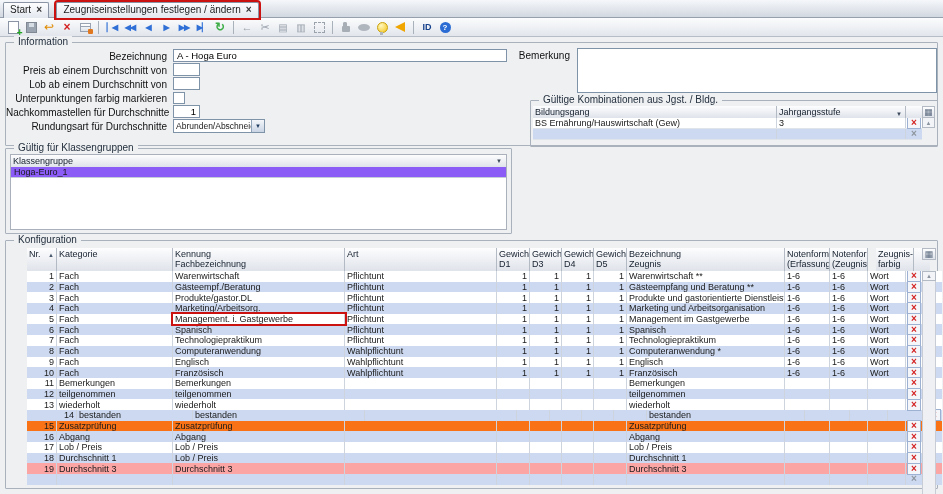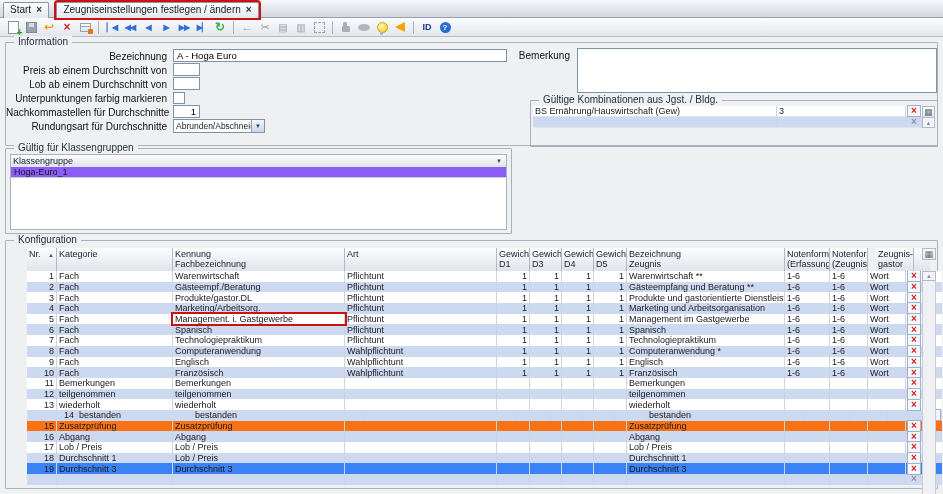--- a/index.html
+++ b/index.html
@@ -201,20 +201,25 @@
           <span class="sarr">▼</span>
         </div>
       </div>
     <span class="flabel" style="left:490px;width:74px;top:7px;">Bemerkung</span>
     <textarea class="bem-textarea" style="left: 571px; top: 5px; width: 360px; height: 45px;"></textarea>
   </div>
 
   <div class="group" style="left:530px;top:63px;width:408px;height:47px;">
     <span class="gtitle">Gültige Kombinationen aus Jgst. / Bldg.</span>
     <div id="kombi-table" style="position:absolute;left:2px;top:5px;">
+        <div class="row">
+          <div class="hdrcell" style="width: 244px; height: 12px;">Bildungsgang</div>
+          <div class="hdrcell" style="width: 129px; height: 12px;">Jahrgangsstufe<span style="position: absolute; right: 3px; top: 3px; font-size: 6px; color: rgb(60, 74, 92);">▼</span></div>
+          <div class="hdrcell" style="width: 16px; height: 12px; border-right: none;"></div>
+        </div>
         <div class="row" style="height: 11px; background: rgb(255, 255, 255); border-bottom: 1px solid rgb(223, 227, 234); box-sizing: border-box;">
           <div class="cell" style="width: 244px; height: 10px;">BS Ernährung/Hauswirtschaft (Gew)</div>
           <div class="cell" style="width: 129px; height: 10px;">3</div>
           <div class="delbtn" style="width: 16px;">
             <span class="xr">×</span>
           </div>
         </div>
         <div class="row" style="height: 11px; background: rgb(204, 217, 240); border-bottom: 1px solid rgb(223, 227, 234); box-sizing: border-box;">
           <div class="cell" style="width: 244px; height: 10px;"></div>
           <div class="cell" style="width: 129px; height: 10px;"></div>
@@ -283,21 +288,21 @@
           <div class="hdrcell" style="width: 45px; height: 23px;">
             <div>Notenformat</div>
             <div>(Erfassung)</div>
           </div>
           <div class="hdrcell" style="width: 38px; height: 23px;">
             <div>Notenformat</div>
             <div>(Zeugnisdruck)</div>
           </div>
           <div class="hdrcell" style="width: 38px; height: 23px; margin-left: 8px;">
             <div>Zeugnis-</div>
-            <div>gastor</div>
+            <div>farbig</div>
           </div>
           <div class="hdrcell" style="width: 16px; height: 23px; border-right: none;"></div>
         </div>
         <div class="row" style="height: 10.7px; box-sizing: border-box; background: rgb(255, 255, 255);">
           <div class="cell r" style="width: 30px; height: 10.7px;">1</div>
           <div class="cell" style="width: 116px; height: 10.7px;">Fach</div>
           <div class="cell" style="width: 172px; height: 10.7px;">Warenwirtschaft</div>
           <div class="cell" style="width: 152px; height: 10.7px;">Pflichtunt</div>
           <div class="cell r" style="width: 33px; height: 10.7px;">1</div>
           <div class="cell r" style="width: 32px; height: 10.7px;">1</div>
@@ -593,21 +598,21 @@
           <div class="cell r" style="width: 32px; height: 10.7px;"></div>
           <div class="cell r" style="width: 33px; height: 10.7px;"></div>
           <div class="cell" style="width: 158px; height: 10.7px;">Durchschnitt 1</div>
           <div class="cell" style="width: 45px; height: 10.7px;"></div>
           <div class="cell" style="width: 38px; height: 10.7px;"></div>
           <div class="cell" style="width: 38px; height: 10.7px;"></div>
           <div class="delbtn" style="width: 16px;">
             <span class="xr">×</span>
           </div>
         </div>
-        <div class="row" style="height: 10.7px; box-sizing: border-box; background: #3b82f6;">
+        <div class="row" style="height: 10.7px; box-sizing: border-box; background: #fca5a5;">
           <div class="cell r" style="width: 30px; height: 10.7px;">19</div>
           <div class="cell" style="width: 116px; height: 10.7px;">Durchschnitt 3</div>
           <div class="cell" style="width: 172px; height: 10.7px;">Durchschnitt 3</div>
           <div class="cell" style="width: 152px; height: 10.7px;"></div>
           <div class="cell r" style="width: 33px; height: 10.7px;"></div>
           <div class="cell r" style="width: 32px; height: 10.7px;"></div>
           <div class="cell r" style="width: 32px; height: 10.7px;"></div>
           <div class="cell r" style="width: 33px; height: 10.7px;"></div>
           <div class="cell" style="width: 158px; height: 10.7px;">Durchschnitt 3</div>
           <div class="cell" style="width: 45px; height: 10.7px;"></div>

